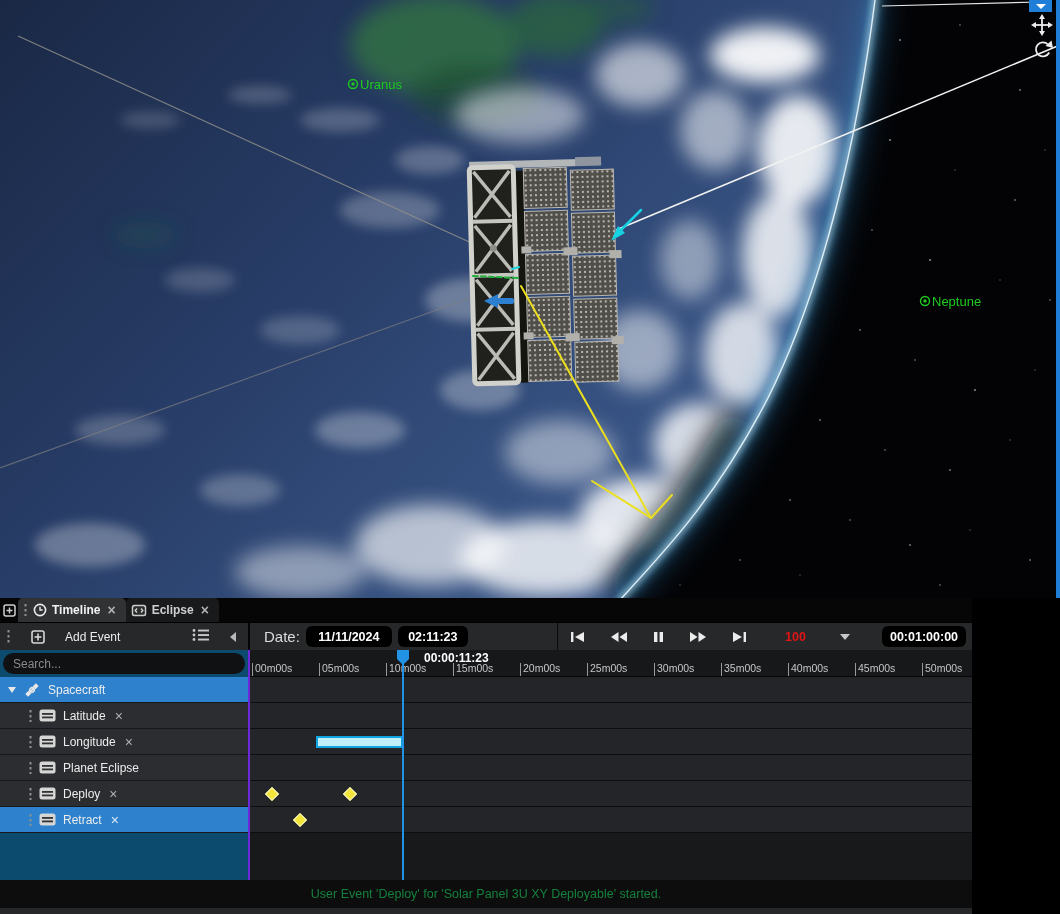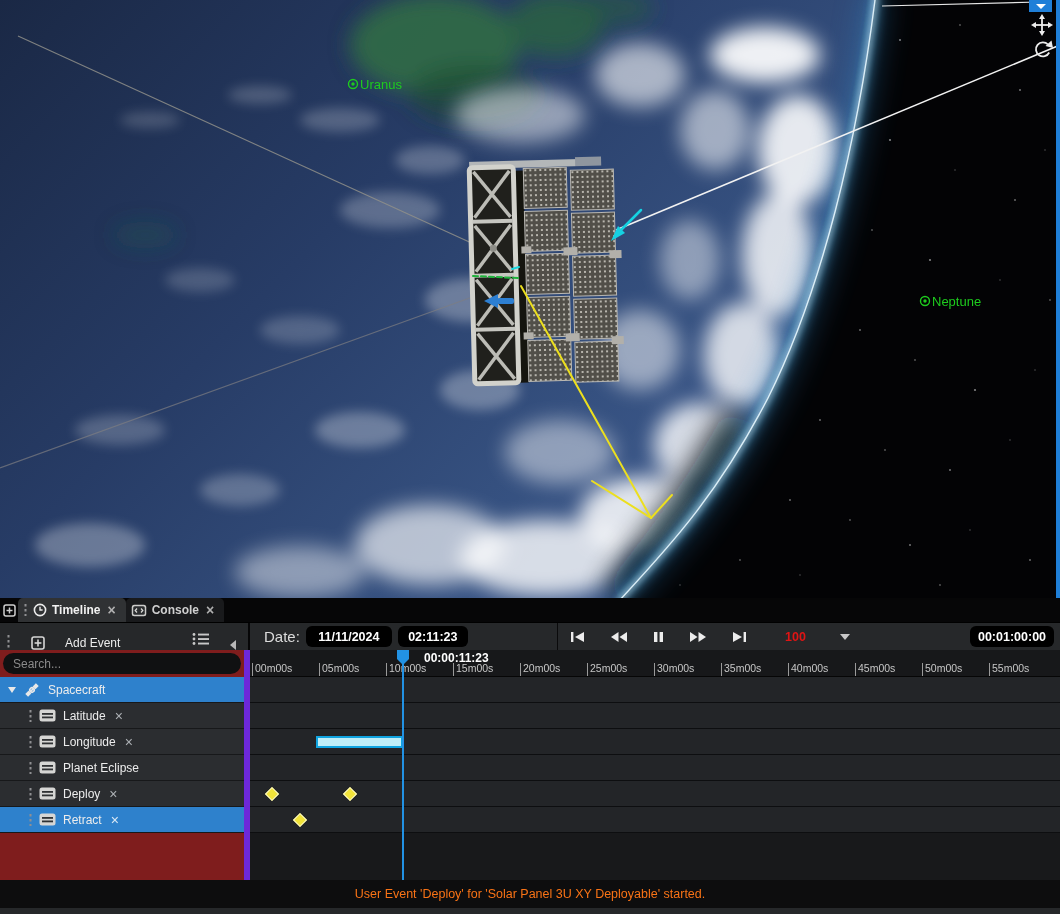--- a/index.html
+++ b/index.html
@@ -4,32 +4,32 @@
 <style>
   html,body{margin:0;padding:0;background:#000;}
   body{width:1060px;height:914px;overflow:hidden;position:relative;
        font-family:"Liberation Sans","DejaVu Sans",sans-serif;color:#e8e8e8;}
   *{box-sizing:border-box;}
 
   
   .scene{position:absolute;top:0;left:0;width:1060px;height:598px;display:block;}
 
   
-  .panel{position:absolute;top:598px;left:0;width:1060px;height:316px;background:#1d1f21;}
+  .panel{position:absolute;top:598px;left:0;width:972px;height:316px;background:#1d1f21;}
 
   .tabbar{height:24px;background:#060607;display:flex;align-items:flex-end;}
   .tab-addbox{width:18px;height:24px;display:flex;align-items:center;justify-content:center;cursor:pointer;}
   .tab{height:24px;display:flex;align-items:center;gap:5px;padding:0 8px 0 5px;
        border-radius:5px 5px 0 0;background:#191a1c;color:#cfcfcf;font-size:12px;font-weight:700;}
   .tab.active{background:#303234;color:#f2f2f2;}
   .tab .tclose{color:#b0b0b0;font-size:14px;line-height:1;padding:0 2px;cursor:pointer;}
   .grip{display:inline-flex;}
 
   .toolbar{height:28px;background:#26282a;position:relative;border-top:1px solid #000;}
-  .tb-left{position:absolute;left:0;top:0;width:250px;height:100%;display:flex;align-items:flex-end;
+  .tb-left{position:absolute;left:0;top:0;width:250px;height:100%;display:flex;align-items:center;
            gap:20px;padding:0 6px;border-right:2px solid #060607;}
   .tb-left .ae-label{font-size:12px;color:#ececec;}
   .tb-left .listicon{margin-left:auto;}
   .caret-left{width:0;height:0;border-top:5px solid transparent;border-bottom:5px solid transparent;
               border-right:6px solid #b8b8b8;margin-right:6px;}
   .tb-date{position:absolute;left:252px;top:0;height:100%;width:306px;display:flex;align-items:center;
            gap:6px;padding-left:12px;border-right:1px solid #0a0a0b;}
   .tb-date .dlabel{font-size:15px;color:#dcdcdc;}
   .field{background:#000;color:#fff;font-weight:700;font-size:12.5px;border:none;border-radius:6px;
          height:21px;display:flex;align-items:center;justify-content:center;}
@@ -37,21 +37,21 @@
   .f-time{width:70px;}
   .tb-play{position:absolute;left:560px;top:0;height:100%;display:flex;align-items:center;gap:24px;padding-left:10px;}
   .pbtn{display:flex;align-items:center;cursor:pointer;}
   .speed{font-size:12.5px;font-weight:700;color:var(--speed,#e01414);margin-left:14px;}
   .caret-down-sm{width:0;height:0;border-left:5px solid transparent;border-right:5px solid transparent;
                  border-top:6px solid #c8c8c8;margin-left:10px;}
   .tb-end{position:absolute;right:6px;top:3px;}
   .f-end{width:84px;}
 
   .body-region{height:230px;position:relative;display:flex;}
-  .left-col{width:250px;background:#7f1d1d;border-right:6px solid #6d28d9;flex:none;}
+  .left-col{width:250px;background:#0c4a6e;border-right:2px solid #6d28d9;flex:none;}
   .search-row{height:27px;padding:3px 3px;}
   .search-row input{width:100%;height:21px;background:#101112;border:none;border-radius:11px;
         color:#cfcfcf;font-size:12px;padding:0 10px;outline:none;font-family:inherit;}
   .search-row input::placeholder{color:#8a8a8a;}
   .trow{height:26px;display:flex;align-items:center;background:#2b2d30;border-bottom:1px solid #17181a;
         font-size:12px;color:#ececec;padding:0 4px;}
   .trow.selected{background:var(--sel,#2e81cc);}
   .trow .caret-grp{width:0;height:0;border-left:4.5px solid transparent;border-right:4.5px solid transparent;
         border-top:6px solid #e8e8e8;margin:0 7px 0 4px;}
   .trow .ticon{margin-right:7px;display:inline-flex;}
@@ -71,21 +71,21 @@
              border:1px solid #faf8cf;transform:rotate(45deg);}
 
   .playhead-line{position:absolute;left:402px;top:9px;bottom:0;width:2px;background:var(--playhead,#2292e4);}
   .playhead-marker{position:absolute;left:397px;top:0;width:12px;height:9px;background:var(--playhead,#2292e4);}
   .playhead-marker::after{content:"";position:absolute;left:0;top:9px;width:0;height:0;
       border-left:6px solid transparent;border-right:6px solid transparent;
       border-top:6px solid var(--playhead,#2292e4);}
   .playhead-label{position:absolute;left:412px;top:1px;font-size:12px;font-weight:700;color:#fff;}
 
   .statusbar{height:28px;background:#0d0d0e;display:flex;align-items:center;justify-content:center;
-             font-size:12.5px;color:#f97316;}
+             font-size:12.5px;color:#15803d;}
   .bottom-strip{height:6px;background:#26282a;}
 </style>
 </head>
 <body>
 
 <svg class="scene" viewBox="0 0 1060 598">
   <defs>
     <linearGradient id="ocean" x1="0" y1="0" x2="1" y2="0.55">
       <stop offset="0" stop-color="#1a2845"></stop>
       <stop offset="0.4" stop-color="#273c66"></stop>
@@ -321,21 +321,21 @@
       </svg>
       <span>Timeline</span>
       <span class="tclose">×</span>
     </div>
     <div class="tab">
       <svg width="16" height="13" viewBox="0 0 16 13">
         <rect x="0.75" y="0.75" width="14.5" height="11.5" rx="2.5" fill="#cbcbc9"></rect>
         <rect x="2.2" y="2.2" width="11.6" height="8.6" rx="1.5" fill="#2b2d2f"></rect>
         <path d="M6 4.5 L4.2 6.5 L6 8.5 M10 4.5 L11.8 6.5 L10 8.5" fill="none" stroke="#dcdcda" stroke-width="1.2"></path>
       </svg>
-      <span>Console</span>
+      <span>Eclipse</span>
       <span class="tclose">×</span>
     </div>
   </div>
 
   <div class="toolbar">
     <div class="tb-left">
       <span class="grip">
         <svg width="5" height="16" viewBox="0 0 5 16">
             <path d="M2.5 1 V15" stroke="#8f9092" stroke-width="2" stroke-dasharray="2.5 2.5" fill="none"></path>
           </svg>

